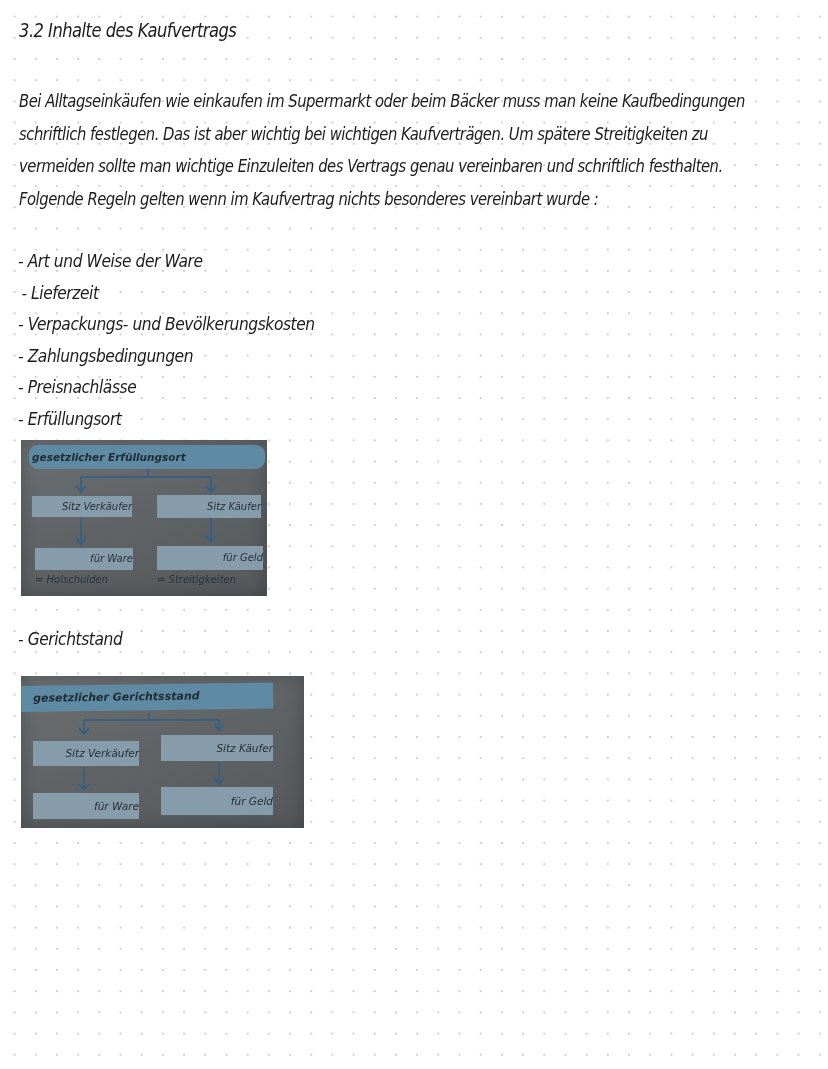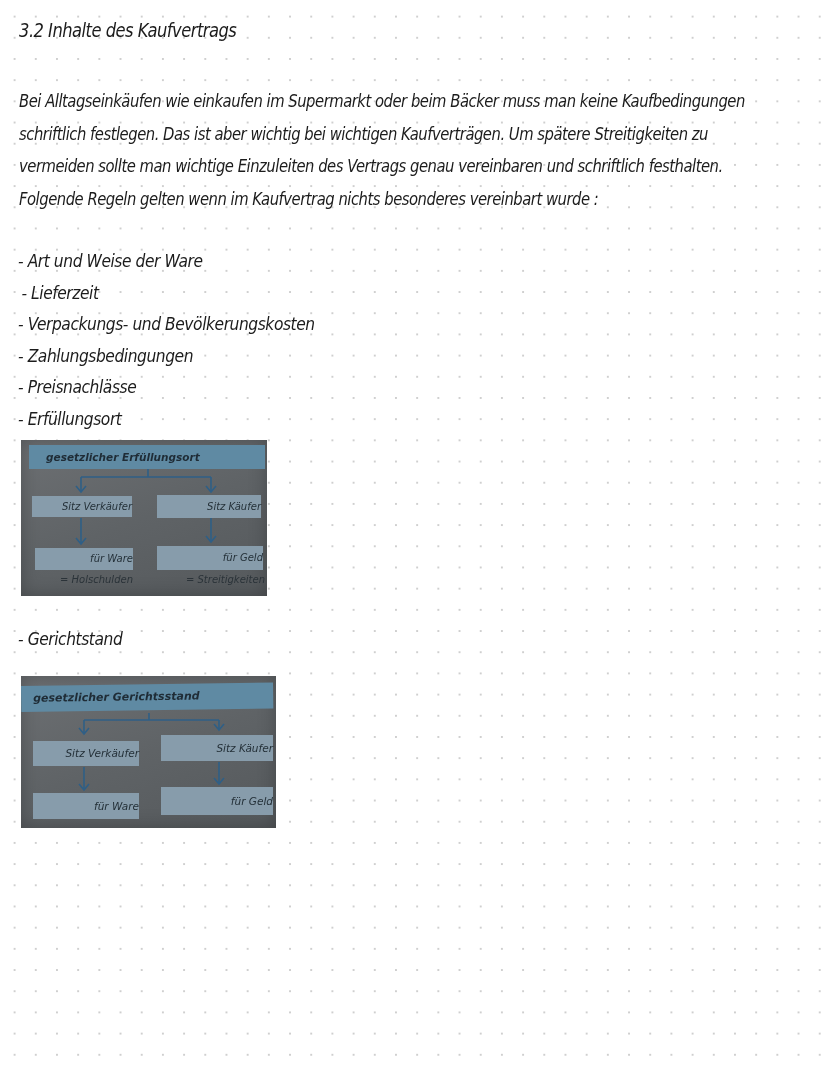--- a/index.html
+++ b/index.html
@@ -86,34 +86,34 @@
     position: absolute;
     background: #879cab;
     color: #243038;
     text-align: right;
     white-space: nowrap;
   }
   .photo .note {
     position: absolute;
     color: #2b3339;
     white-space: nowrap;
-    text-align: right;
+    text-align: left;
   }
   .photo svg { position: absolute; left: 0; top: 0; }
 
   #fig1 { left: 21px; top: 440px; width: 246px; height: 156px; }
-  #fig1 .hdr { left: 8px; top: 5px; width: 236px; height: 24px; line-height: 24px; font-size: 10.5px; padding-left: 17px; box-sizing: border-box; }
+  #fig1 .hdr { left: 8px; top: 5px; width: 236px; height: 24px; line-height: 24px; font-size: 10.5px; padding-left: 3px; box-sizing: border-box; border-radius: 9px; }
   #fig1 .b1 { left: 11px; top: 56px; width: 100px; height: 21px; line-height: 21px; font-size: 10px; }
   #fig1 .b2 { left: 136px; top: 55px; width: 104px; height: 23px; line-height: 23px; font-size: 10px; }
   #fig1 .b3 { left: 14px; top: 108px; width: 98px; height: 22px; line-height: 22px; font-size: 10px; }
   #fig1 .b4 { left: 136px; top: 106px; width: 106px; height: 24px; line-height: 24px; font-size: 10px; }
   #fig1 .n1 { left: 14px; top: 134px; width: 98px; font-size: 10px; }
   #fig1 .n2 { left: 136px; top: 134px; width: 108px; font-size: 10px; }
 
-  #fig2 { left: 21px; top: 676px; width: 255px; height: 152px; }
+  #fig2 { left: 21px; top: 676px; width: 283px; height: 152px; }
   #fig2 .hdr { left: 0px; top: 10px; width: 252px; height: 26px; line-height: 26px; font-size: 11px; padding-left: 12px; box-sizing: border-box; transform: rotate(-0.8deg); transform-origin: left top; }
   #fig2 .b1 { left: 12px; top: 65px; width: 106px; height: 25px; line-height: 25px; font-size: 10.5px; }
   #fig2 .b2 { left: 140px; top: 59px; width: 112px; height: 26px; line-height: 26px; font-size: 10.5px; }
   #fig2 .b3 { left: 12px; top: 117px; width: 106px; height: 26px; line-height: 26px; font-size: 10.5px; }
   #fig2 .b4 { left: 140px; top: 111px; width: 112px; height: 28px; line-height: 28px; font-size: 10.5px; }
 </style>
 </head>
 <body>
 
 <div class="page">

